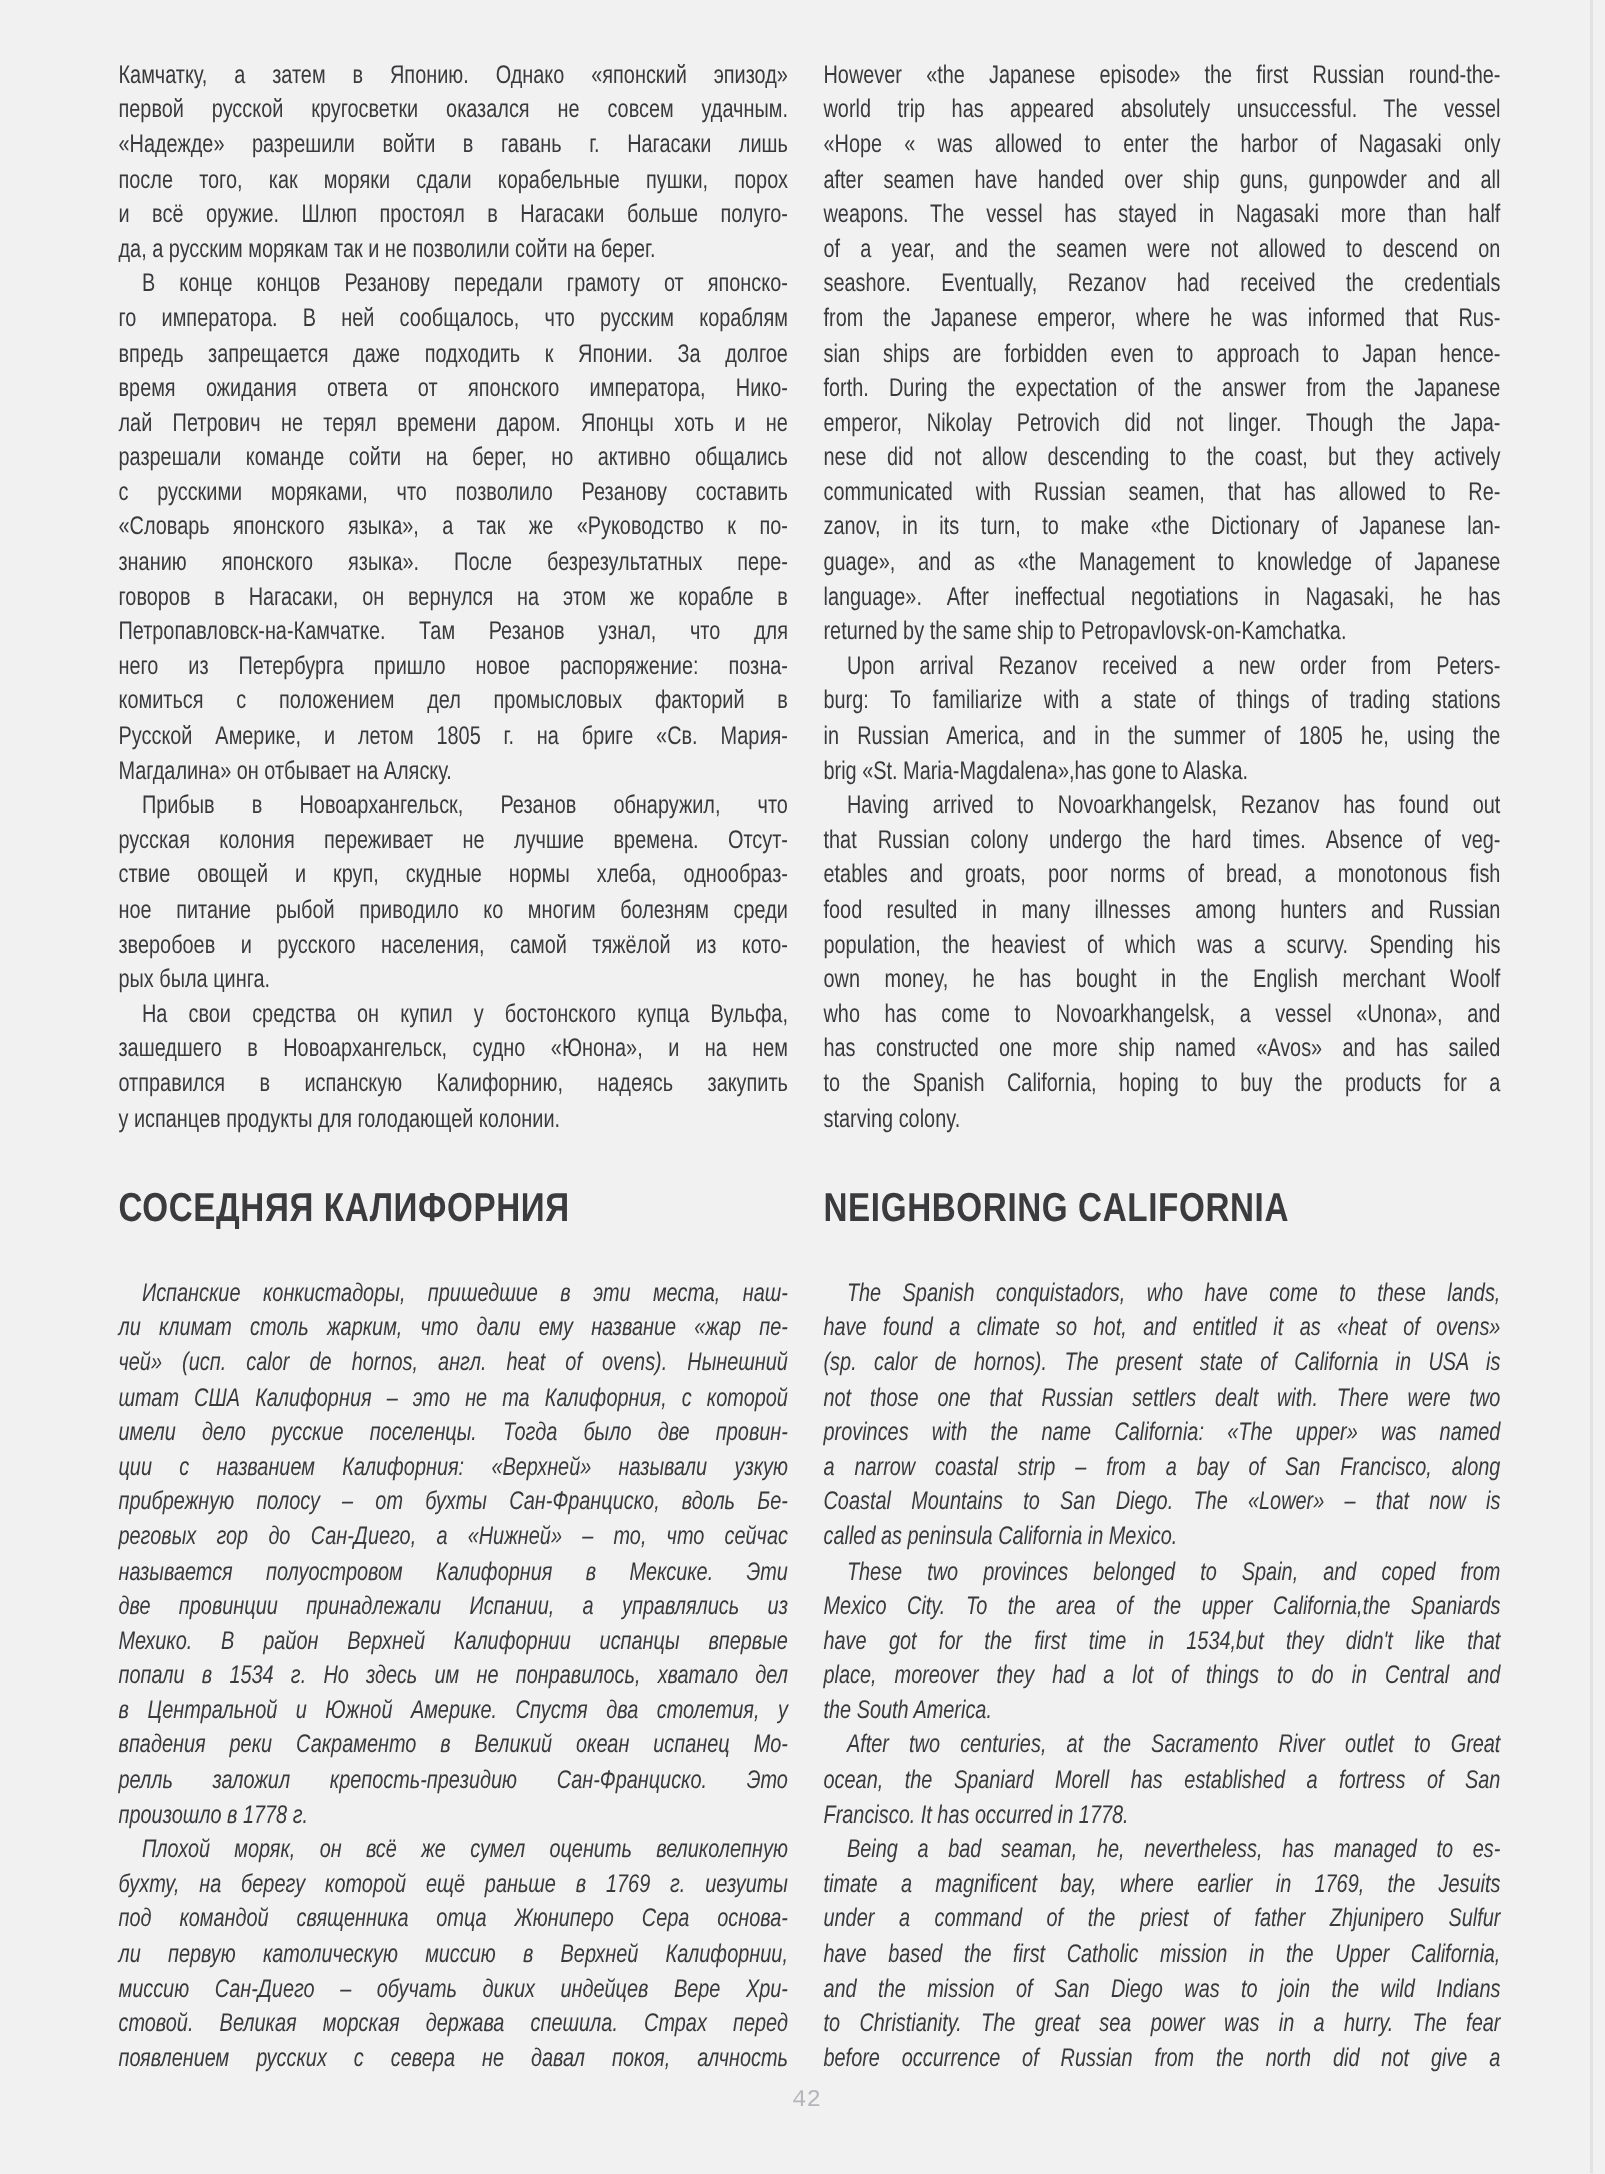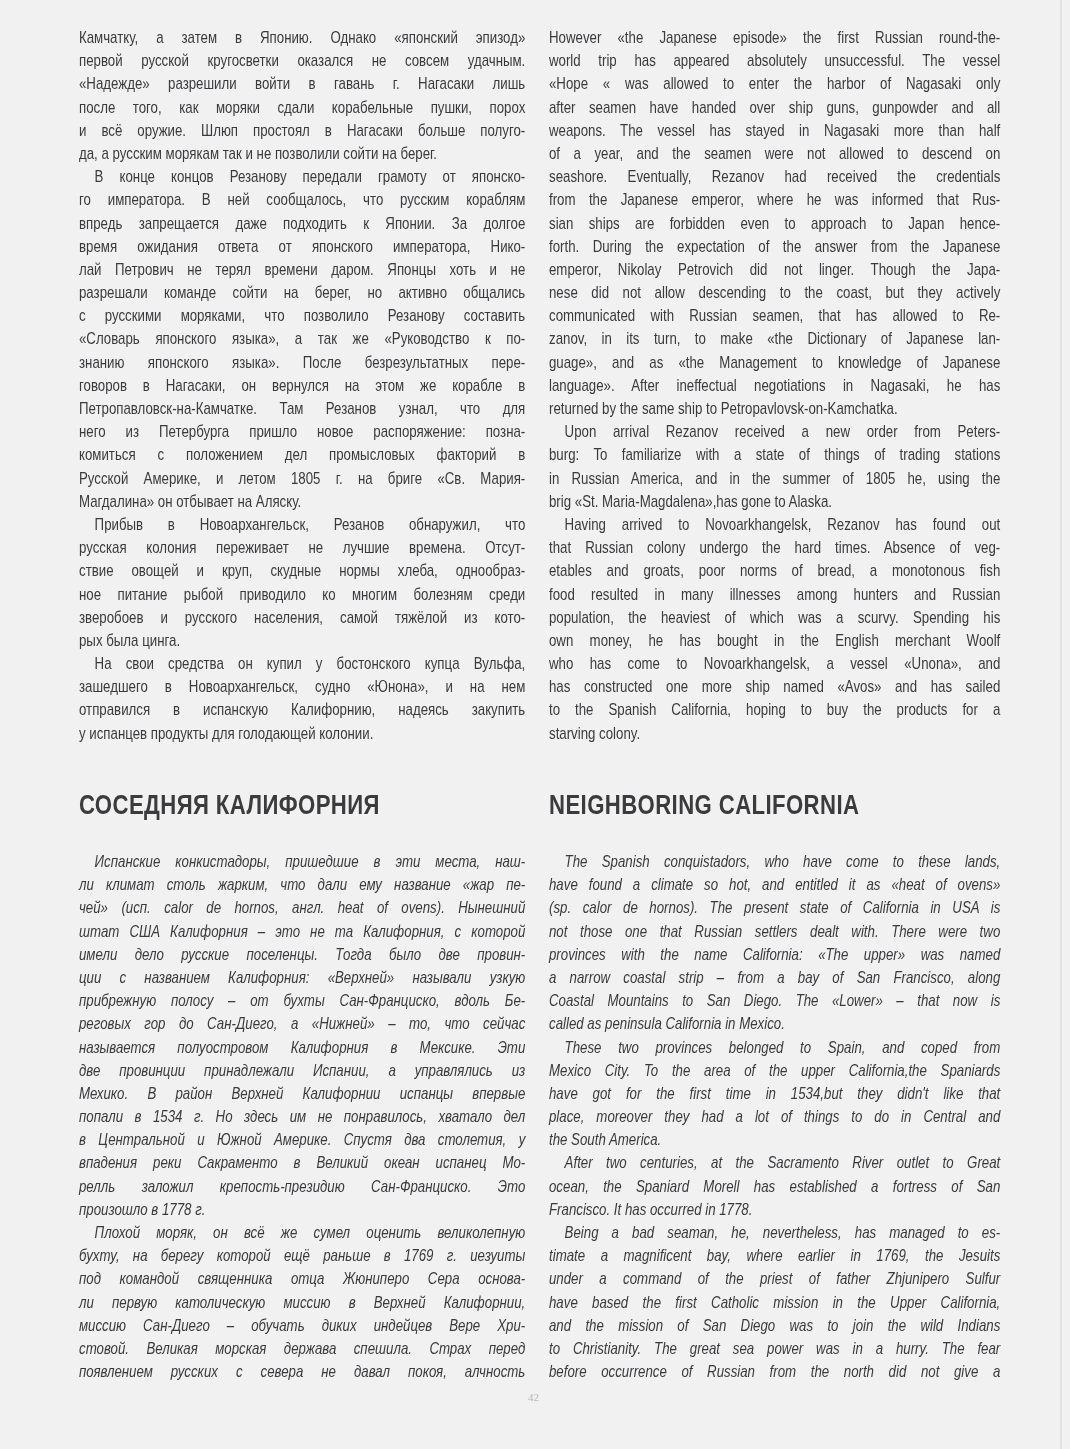--- a/index.html
+++ b/index.html
@@ -10,21 +10,21 @@
       overflow: hidden;
       color: #3a3a3c;
       font-family: "Liberation Sans", sans-serif;
     }
     .page-edge {
       position: absolute; right: 8px; top: 0; bottom: 0; width: 2px;
       background: #e2e2e4;
     }
     .col {
       position: absolute;
-      top: 26px;
+      top: 38px;
       width: 470px;
     }
     .col-left { left: 79px; width: 447px; }
     .col-right { left: 549px; width: 452px; }
     .line {
       display: block;
       height: 23.2px;
       line-height: 23.2px;
       font-size: 17px;
       white-space: nowrap;
@@ -50,22 +50,22 @@
     .heading-left { left: 79px; top: 790px; }
     .heading-right { left: 549px; top: 790px; }
     .section-body {
       position: absolute;
       top: 850px;
       font-style: italic;
     }
     .page-number {
       position: absolute;
       left: 528px; top: 1391px;
-      font-size: 11px; color: #b6b6ba;
-      font-family: Liberation Serif, serif;
+      font-size: 16px; color: #b6b6ba;
+      font-family: Liberation Mono, monospace;
       text-align: center;
     }
   </style>
 </head>
 <body>
 
 <div class="page-edge"></div>
 
 <div class="col col-left">
     <span class="line">Камчатку, а затем в Японию. Однако «японский эпизод»</span>

